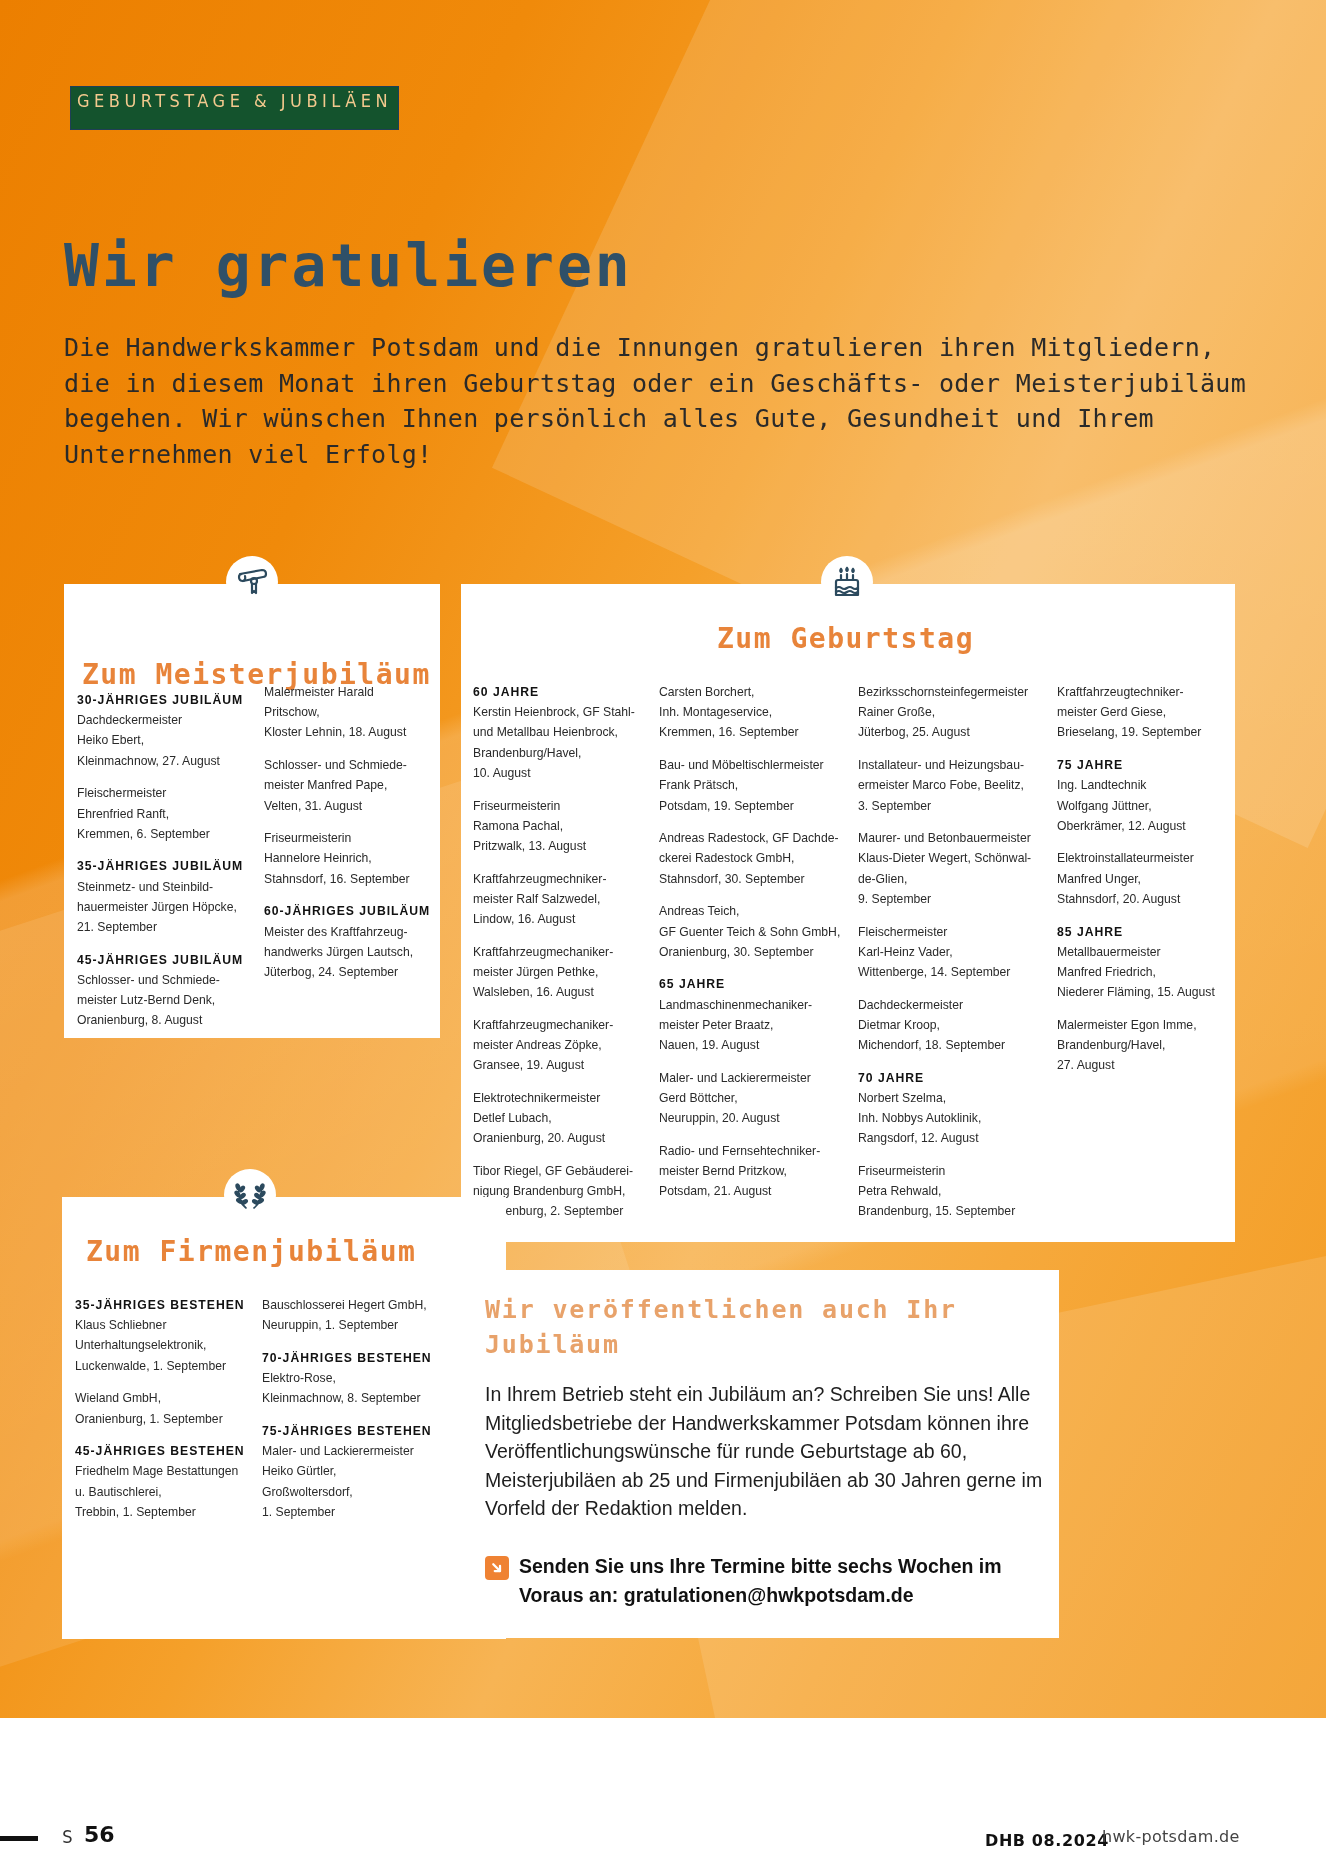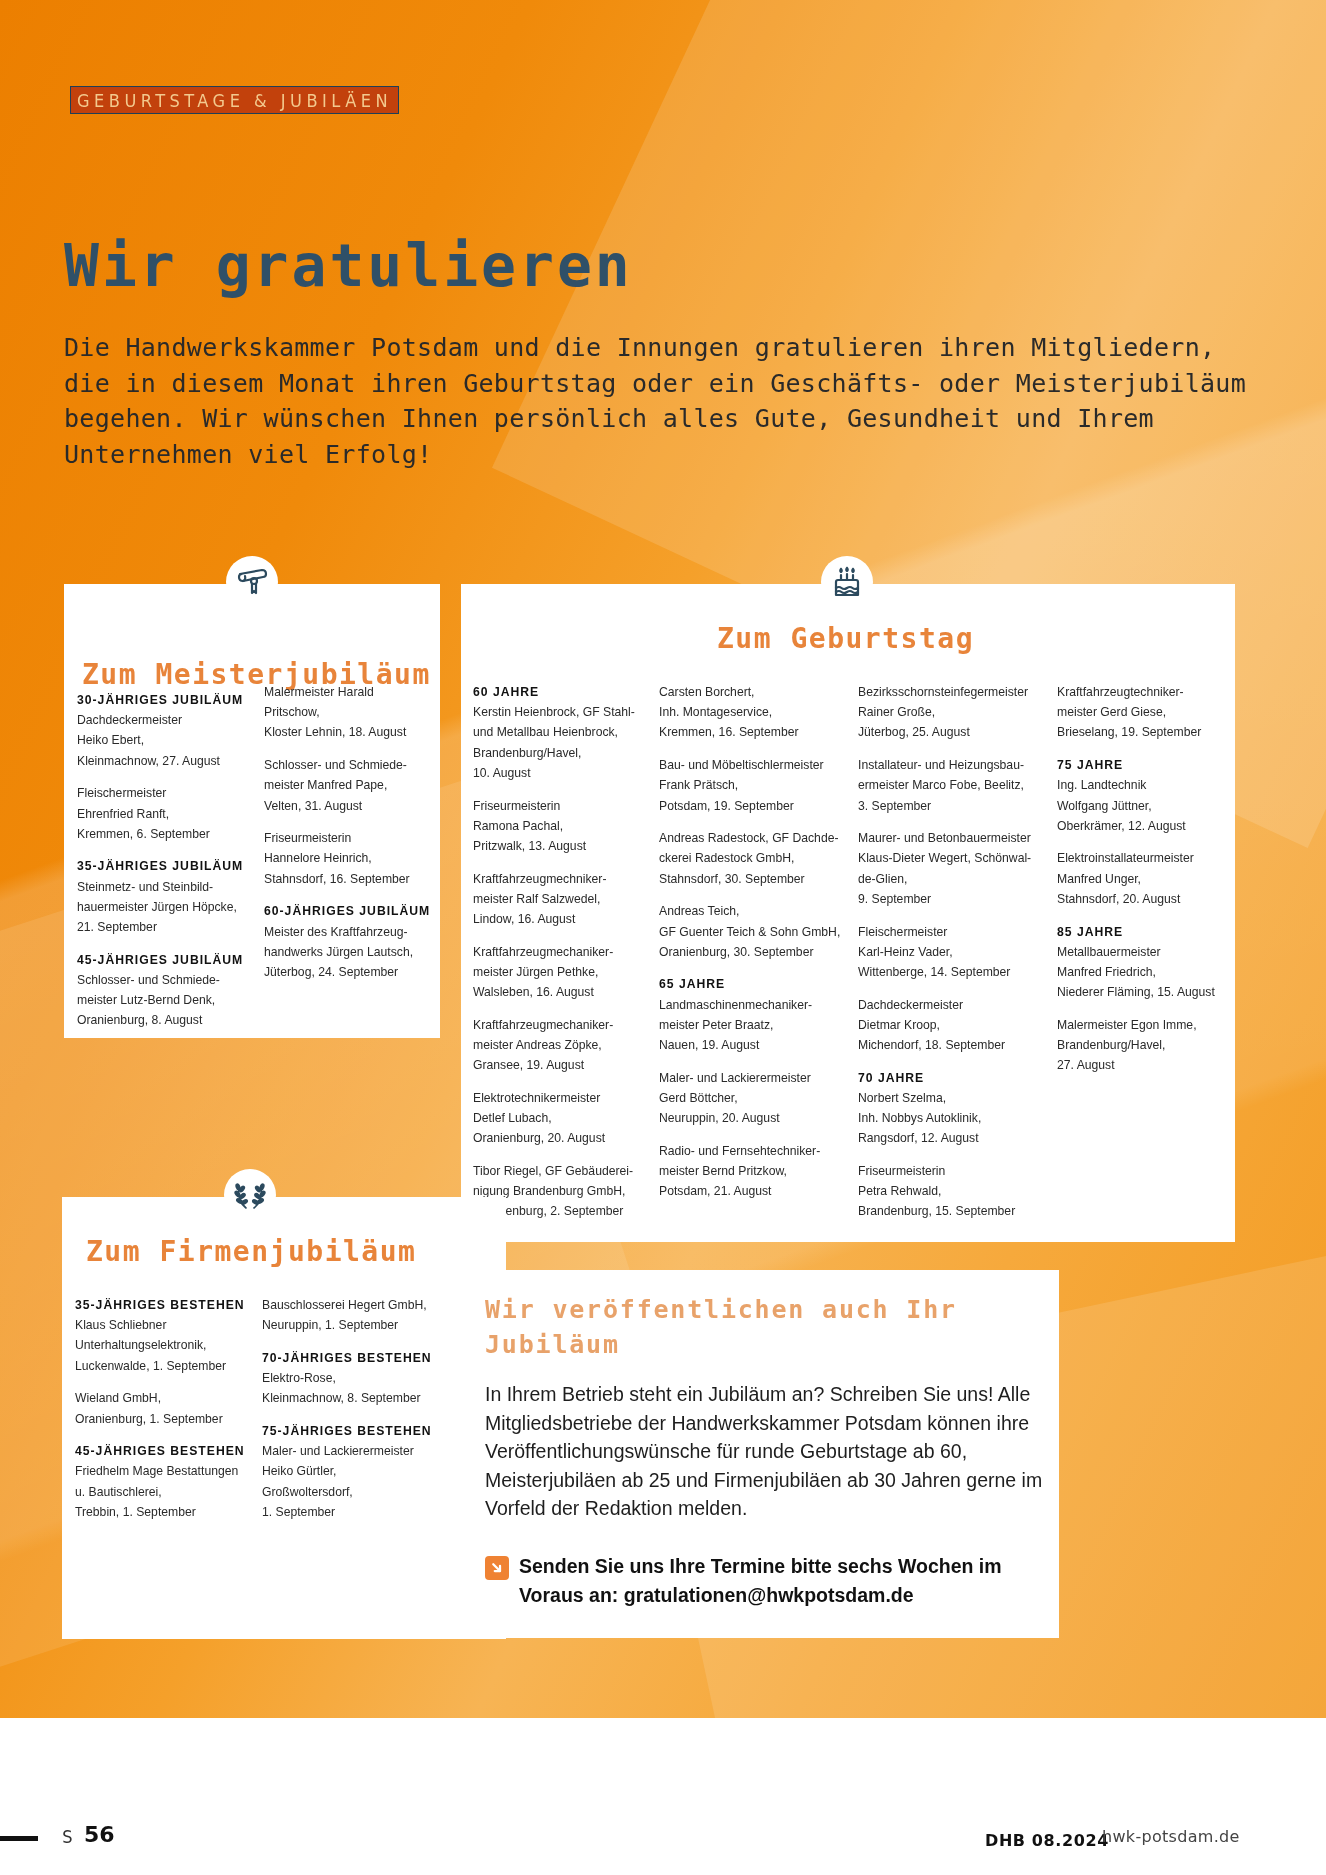--- a/index.html
+++ b/index.html
@@ -12,22 +12,22 @@
       linear-gradient(160deg, rgba(255,255,255,0) 0%, rgba(255,255,255,0) 40%, rgba(255,255,255,0.18) 41%, rgba(255,255,255,0.10) 70%, rgba(255,255,255,0) 71%),
       linear-gradient(115deg, #ec7f00 0%, #f08a0a 25%, #f5a02a 45%, #f7b454 60%, #f6a93c 75%, #f39a1f 100%);
     overflow: hidden;
   }
   .facet { position: absolute; background: rgba(255,255,255,0.14); }
   .f1 { left: 640px; top: -200px; width: 900px; height: 900px; transform: rotate(25deg); }
   .f2 { left: -300px; top: 900px; width: 900px; height: 700px; transform: rotate(-18deg); background: rgba(255,255,255,0.10); }
   .f3 { left: 700px; top: 1300px; width: 900px; height: 600px; transform: rotate(-12deg); background: rgba(255,255,255,0.12); }
 
   .kicker {
-    position: absolute; left: 70px; top: 86px; height: 28px;
-    background: #c2410c; color: #f3c98e; padding: 0 6px;
+    position: absolute; left: 70px; top: 86px; height: 44px;
+    background: #14532d; color: #f3c98e; padding: 0 6px;
     font-family: "DejaVu Sans Condensed", "DejaVu Sans", sans-serif;
     font-size: 18px; letter-spacing: 4.5px; line-height: 28px;
     border: 1px solid #1f3f57;
   }
   .title {
     position: absolute; left: 64px; top: 232px;
     font-family: "DejaVu Sans Mono", monospace; font-size: 58px; color: #2f5068;
     letter-spacing: 3px;
   }
   .intro {

